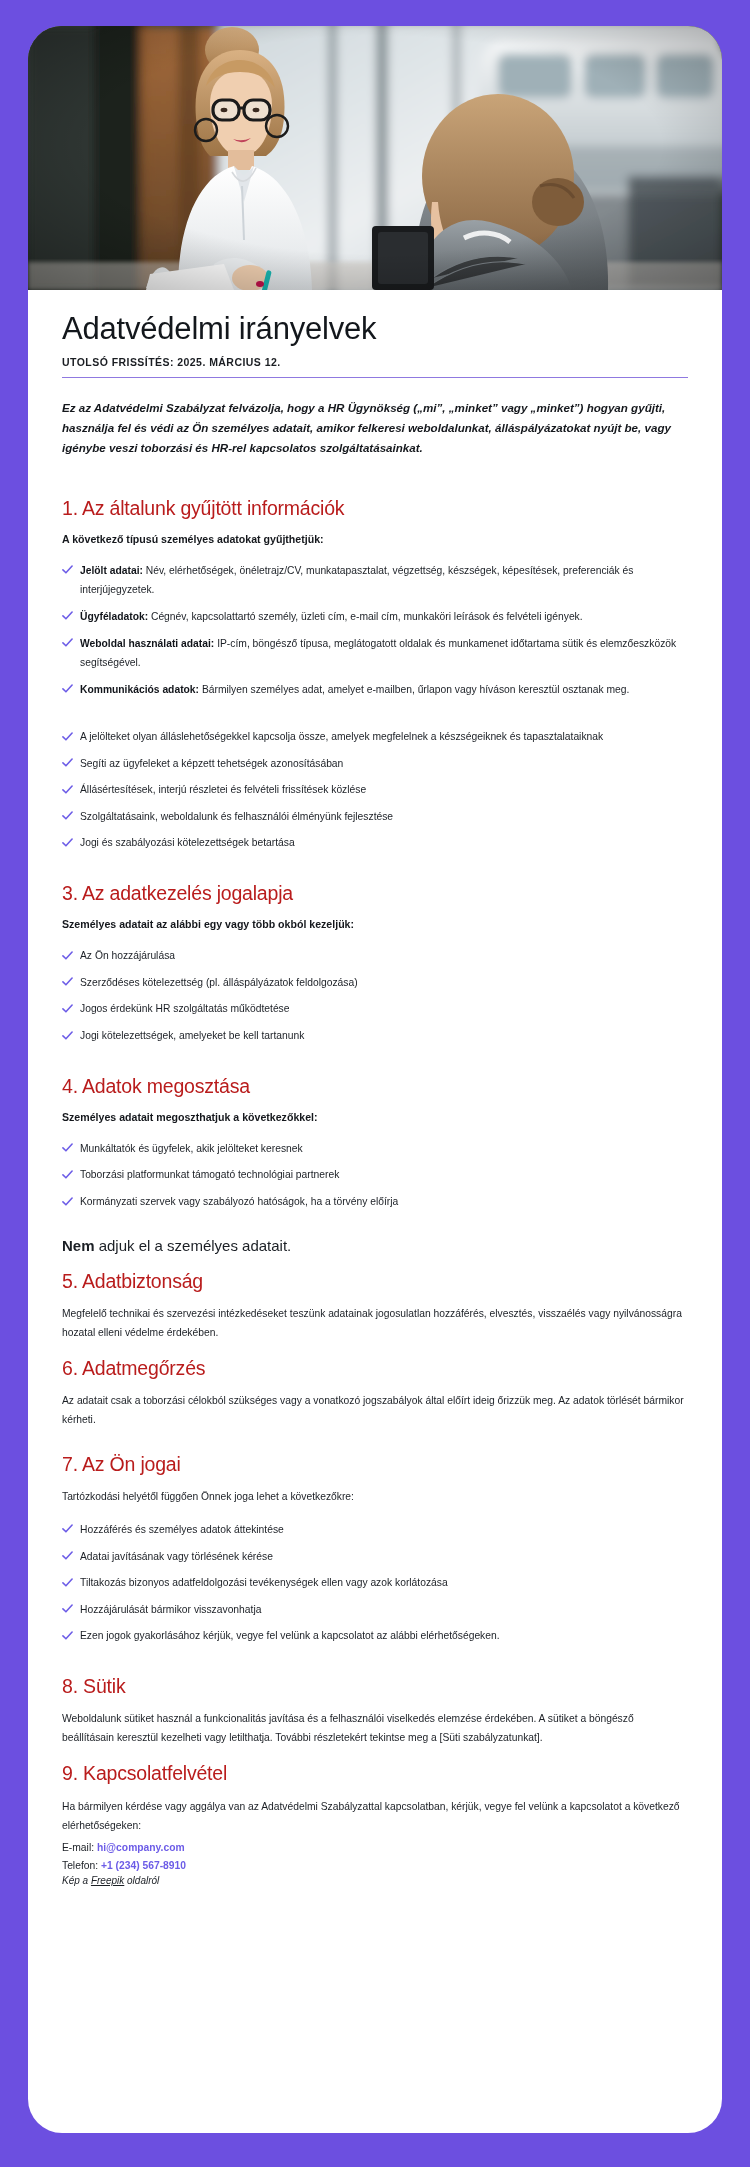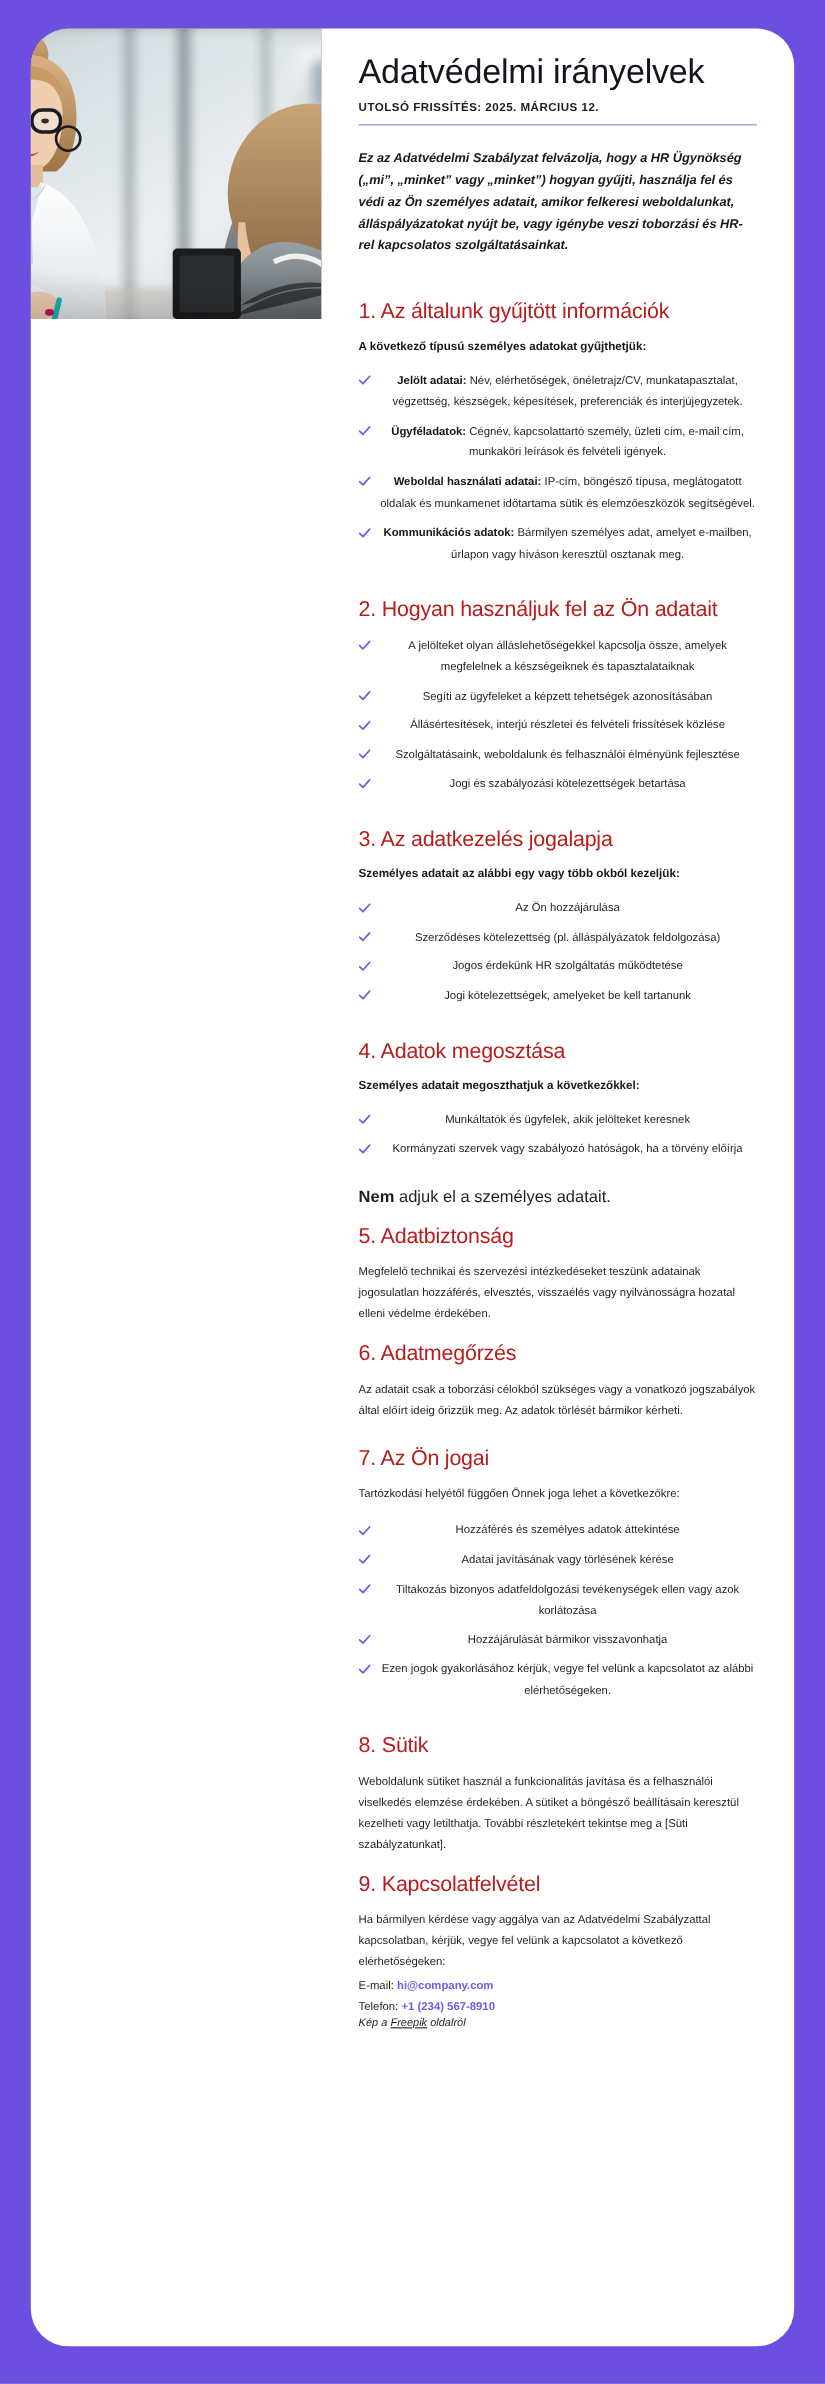--- a/index.html
+++ b/index.html
@@ -24,21 +24,21 @@
     padding: 26px 28px 34px 28px;
   }
 
   .card {
     background: #ffffff;
     border-radius: 34px;
     width: 100%;
     height: 100%;
     overflow: hidden;
     display: flex;
-    flex-direction: row;
+    flex-direction: column;
   }
 
   
   .hero {
     width: 100%;
     height: 264px;
     flex: 0 0 264px;
     position: relative;
     overflow: hidden;
     background: #2b3330;
@@ -105,21 +105,20 @@
     font-size: 10.3px;
     line-height: 1.85;
     color: #1b1f25;
     margin-bottom: 4px;
   }
 
   ul.checklist {
     list-style: none;
     margin: 0 0 10px 0;
     padding: 0;
-    text-align: center;
   }
   ul.checklist li {
     position: relative;
     padding-left: 18px;
     font-size: 10.3px;
     line-height: 1.9;
     color: #1b1f25;
     margin-bottom: 7px;
   }
   ul.checklist li .tick {
@@ -343,21 +342,20 @@
               <svg viewBox="0 0 12 12">
                 <path d="M1 6.4 L4.3 9.6 L11 2.2" fill="none" stroke="#6c5ce7" stroke-width="1.7" stroke-linecap="round" stroke-linejoin="round"></path>
               </svg>
             </span>
           <b>Kommunikációs adatok:</b><span> Bármilyen személyes adat, amelyet e-mailben, űrlapon vagy híváson keresztül osztanak meg.</span>
         </li>
       </ul>
 
       <div class="spacer-md"></div>
 
-      <h2 class="section-title">2. Hogyan használjuk fel az Ön adatait</h2>
       <ul class="checklist">
         <li>
           <span class="tick">
               <svg viewBox="0 0 12 12">
                 <path d="M1 6.4 L4.3 9.6 L11 2.2" fill="none" stroke="#6c5ce7" stroke-width="1.7" stroke-linecap="round" stroke-linejoin="round"></path>
               </svg>
             </span>
           <span>A jelölteket olyan álláslehetőségekkel kapcsolja össze, amelyek megfelelnek a készségeiknek és tapasztalataiknak</span>
         </li>
         <li>
@@ -438,20 +436,28 @@
       <h2 class="section-title">4. Adatok megosztása</h2>
       <div class="lead">Személyes adatait megoszthatjuk a következőkkel:</div>
       <ul class="checklist">
         <li>
           <span class="tick">
               <svg viewBox="0 0 12 12">
                 <path d="M1 6.4 L4.3 9.6 L11 2.2" fill="none" stroke="#6c5ce7" stroke-width="1.7" stroke-linecap="round" stroke-linejoin="round"></path>
               </svg>
             </span>
           <span>Munkáltatók és ügyfelek, akik jelölteket keresnek</span>
+        </li>
+        <li>
+          <span class="tick">
+              <svg viewBox="0 0 12 12">
+                <path d="M1 6.4 L4.3 9.6 L11 2.2" fill="none" stroke="#6c5ce7" stroke-width="1.7" stroke-linecap="round" stroke-linejoin="round"></path>
+              </svg>
+            </span>
+          <span>Toborzási platformunkat támogató technológiai partnerek</span>
         </li>
         <li>
           <span class="tick">
               <svg viewBox="0 0 12 12">
                 <path d="M1 6.4 L4.3 9.6 L11 2.2" fill="none" stroke="#6c5ce7" stroke-width="1.7" stroke-linecap="round" stroke-linejoin="round"></path>
               </svg>
             </span>
           <span>Kormányzati szervek vagy szabályozó hatóságok, ha a törvény előírja</span>
         </li>
       </ul>

